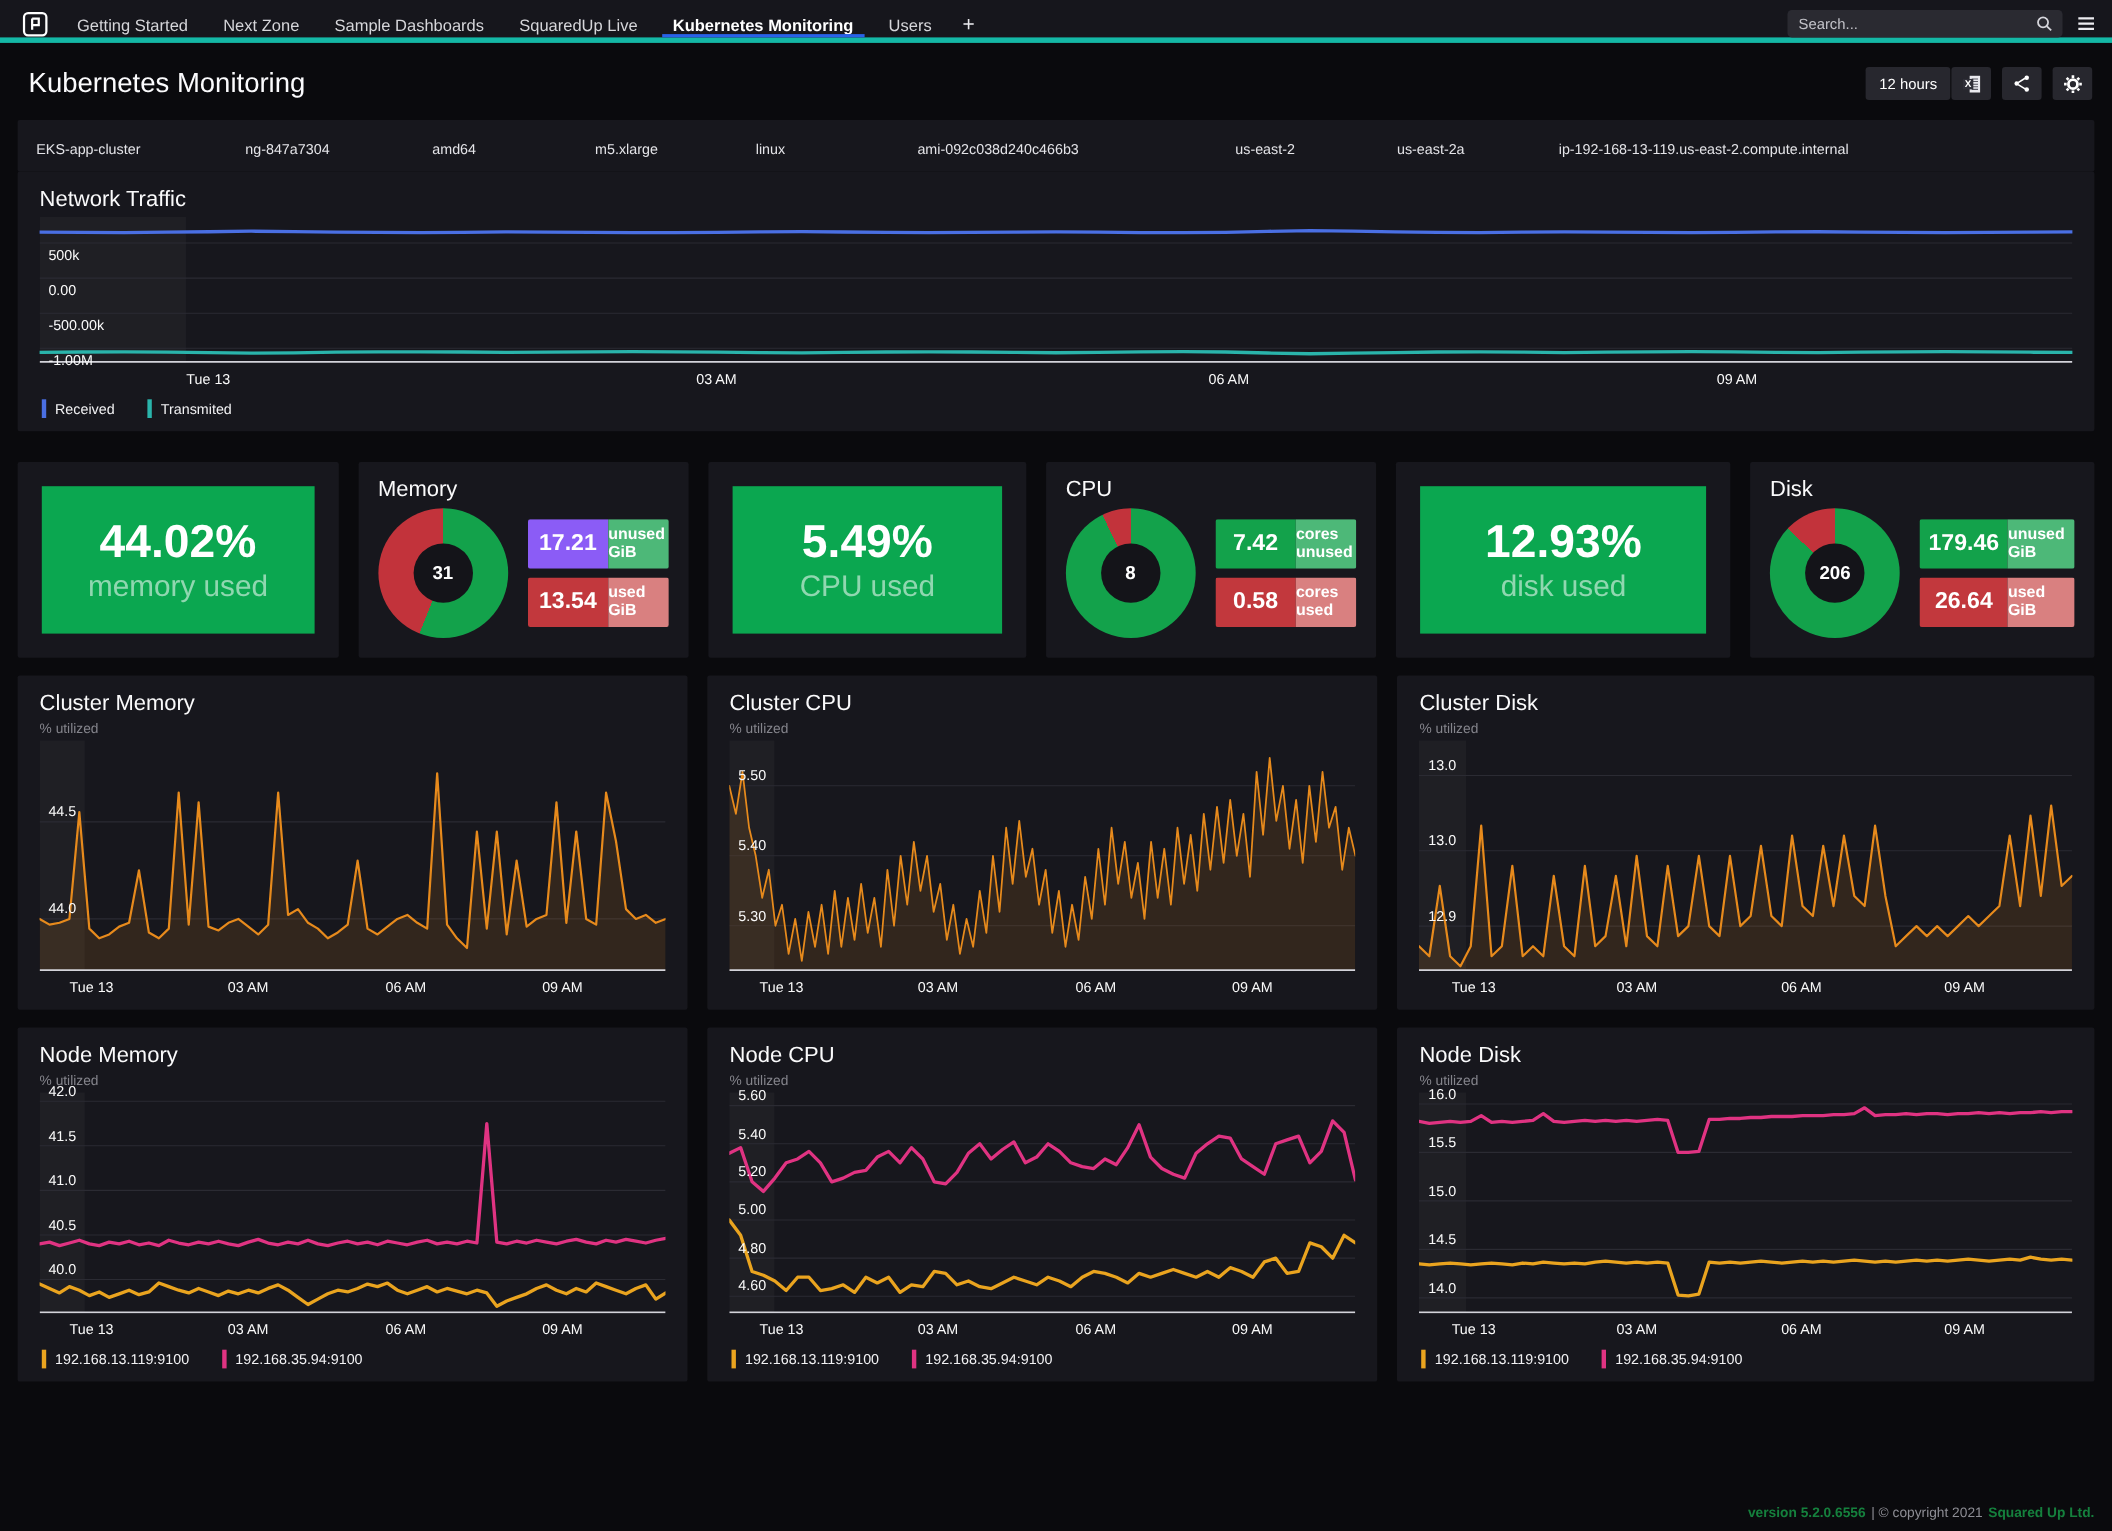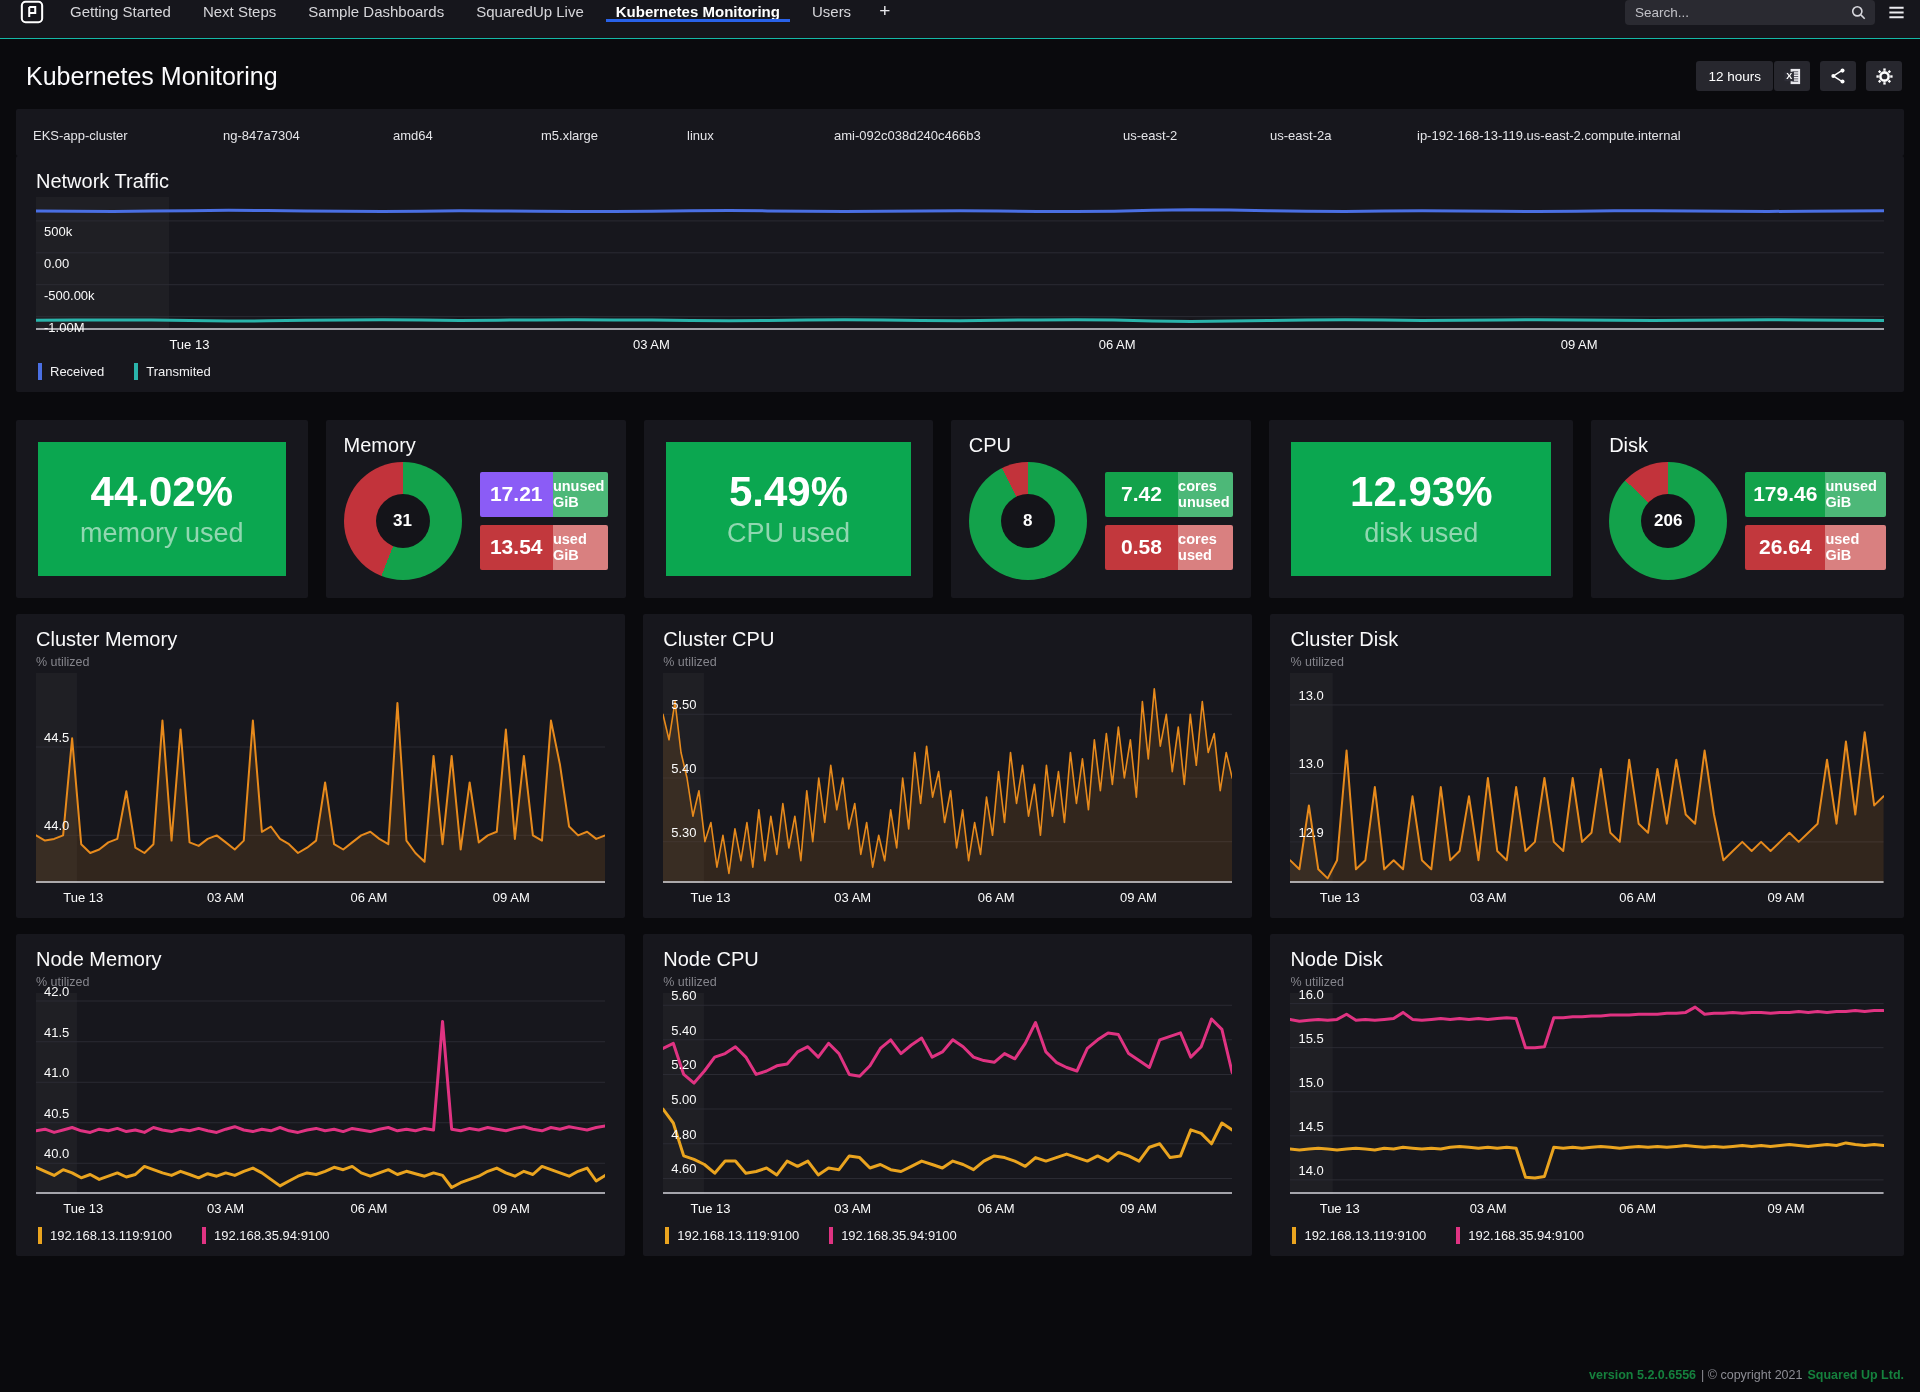--- a/index.html
+++ b/index.html
@@ -1,20 +1,20 @@
 <!DOCTYPE html>
 <html><head>
 <meta charset="utf-8">
 <style>
   * { margin:0; padding:0; box-sizing:border-box; }
   html,body { background:#0a0a0d; }
   body { width:1920px; height:1392px; font-family:"Liberation Sans","DejaVu Sans",sans-serif; color:#f2f2f4; overflow:hidden; position:relative; }
 
   
-  .topnav { height:39px; background:#16161c; display:flex; align-items:flex-start; padding:0 14px 0 10px; border-bottom:1px solid #14b8a6; }
+  .topnav { height:39px; background:#16161c; display:flex; align-items:flex-end; padding:0 14px 0 10px; border-bottom:5px solid #14b8a6; }
   .logo { display:flex; align-items:center; padding:0 10px; }
   .tabs { display:flex; align-items:stretch; }
   .tab { position:relative; display:flex; align-items:center; padding:0 16px; font-size:15px; color:#d6d6da; cursor:pointer; white-space:nowrap; }
   .tab.active { color:#ffffff; font-weight:bold; }
   .tab.active::after { content:""; position:absolute; left:6px; right:6px; bottom:0; height:3px; background:#2962e8; }
   .tab.plus { font-size:19px; padding:0 12px; color:#e8e8ec; }
   .nav-right { margin-left:auto; display:flex; align-items:center; gap:12px; }
   .searchbox { display:flex; align-items:center; width:250px; height:25px; background:#2a2a31; border-radius:4px; padding:0 8px 0 10px; }
   .searchbox input { flex:1; background:transparent; border:none; outline:none; color:#e8e8ec; font-size:13.5px; font-family:inherit; }
   .searchbox input::placeholder { color:#c2c2c8; }
@@ -85,21 +85,21 @@
 
 <nav class="topnav">
   <div class="logo">
     <svg width="24" height="24" viewBox="0 0 26 26">
       <rect x="2" y="2" width="22" height="22" rx="4" fill="none" stroke="#ffffff" stroke-width="2.2"></rect>
       <path d="M10 7.5 V18.5 M10 7.5 H16.5 V14 H10" fill="none" stroke="#ffffff" stroke-width="2.2"></path>
     </svg>
   </div>
   <div class="tabs">
     <div class="tab">Getting Started</div>
-    <div class="tab">Next Steps</div>
+    <div class="tab">Next Zone</div>
     <div class="tab">Sample Dashboards</div>
     <div class="tab">SquaredUp Live</div>
     <div class="tab active">Kubernetes Monitoring</div>
     <div class="tab">Users</div>
     <div class="tab plus">+</div>
   </div>
   <div class="nav-right">
     <div class="searchbox">
       <input type="text" placeholder="Search..." style="">
       <span class="iconbtn">

